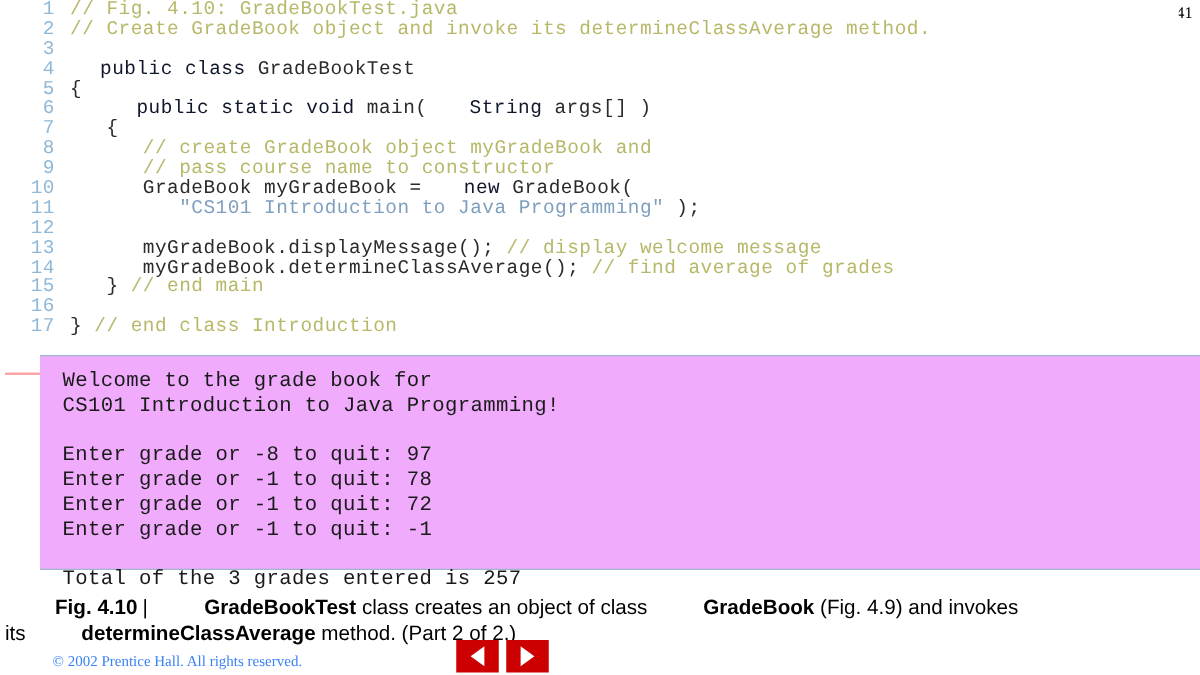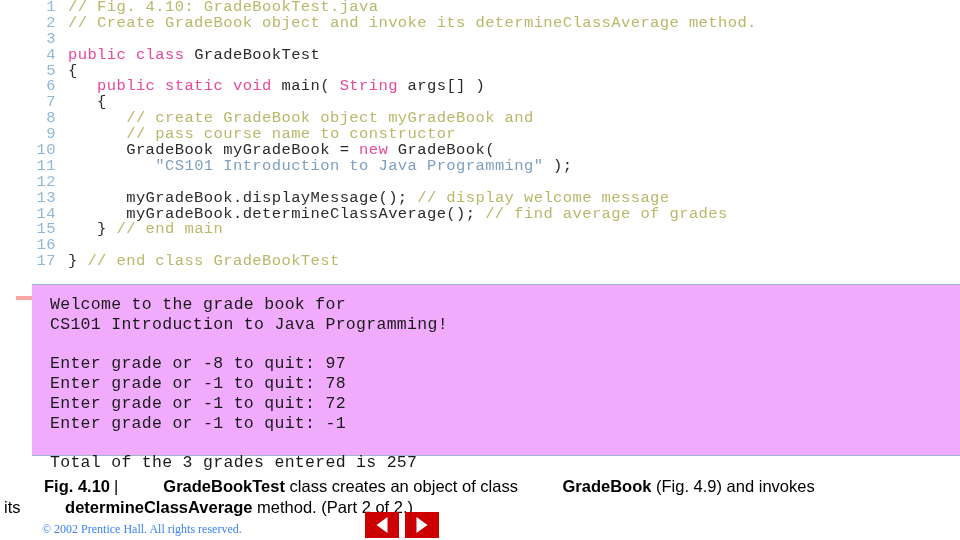--- a/index.html
+++ b/index.html
@@ -28,47 +28,47 @@
     top: 2px;
     right: 6px;
     font-family: "Liberation Serif", serif;
     font-size: 13px;
     color: #000000;
   }
 
   
   .code-box {
     position: absolute;
-    left: 16px;
+    left: 4px;
     top: 0;
     width: 939px;
     height: 300px;
     background: #ffffff;
-    border-bottom: 4px solid #fca5a5;
+    border-bottom: 2px solid #fca5a5;
     box-sizing: border-box;
   }
   .code-line {
     display: block;
     height: 15.9px;
     line-height: 15.9px;
     white-space: pre;
     font-family: "Liberation Mono", "DejaVu Sans Mono", monospace;
     font-size: 15.5px;
     letter-spacing: 0.4px;
   }
   .ln {
     display: inline-block;
     width: 52px;
     text-align: right;
     color: #8fb8d8;
     padding-right: 12px;
     box-sizing: border-box;
   }
   .cmt { color: #b8b86a; }
-  .kw  { color: #ec4899; }
+  .kw  { color: #0f172a; margin-left: 24px; }
   .txt { color: #2b2b2b; }
   .str { color: #7f9fbf; }
 
   
   .console-box {
     position: absolute;
     left: 0;
     top: 284px;
     width: 939px;
     height: 172px;
@@ -174,21 +174,21 @@
         <span class="code-line"><span class="ln">7</span><span class="txt">   {</span></span>
         <span class="code-line"><span class="ln">8</span><span class="txt">      </span><span class="cmt">// create GradeBook object myGradeBook and</span></span>
         <span class="code-line"><span class="ln">9</span><span class="txt">      </span><span class="cmt">// pass course name to constructor</span></span>
         <span class="code-line"><span class="ln">10</span><span class="txt">      GradeBook myGradeBook = </span><span class="kw">new </span><span class="txt">GradeBook(</span></span>
         <span class="code-line"><span class="ln">11</span><span class="txt">         </span><span class="str">"CS101 Introduction to Java Programming"</span><span class="txt"> );</span></span>
         <span class="code-line"><span class="ln">12</span><span class="txt"></span></span>
         <span class="code-line"><span class="ln">13</span><span class="txt">      myGradeBook.displayMessage(); </span><span class="cmt">// display welcome message</span></span>
         <span class="code-line"><span class="ln">14</span><span class="txt">      myGradeBook.determineClassAverage(); </span><span class="cmt">// find average of grades</span></span>
         <span class="code-line"><span class="ln">15</span><span class="txt">   } </span><span class="cmt">// end main</span></span>
         <span class="code-line"><span class="ln">16</span><span class="txt"></span></span>
-        <span class="code-line"><span class="ln">17</span><span class="txt">} </span><span class="cmt">// end class GradeBookTest</span></span>
+        <span class="code-line"><span class="ln">17</span><span class="txt">} </span><span class="cmt">// end class Introduction</span></span>
       </div>
   </div>
 
   <div class="console-box">
     <div id="console-lines">
         <span class="console-line">Welcome to the grade book for</span>
         <span class="console-line">CS101 Introduction to Java Programming!</span>
         <span class="console-line blank"> </span>
         <span class="console-line">Enter grade or -8 to quit: 97</span>
         <span class="console-line">Enter grade or -1 to quit: 78</span>

